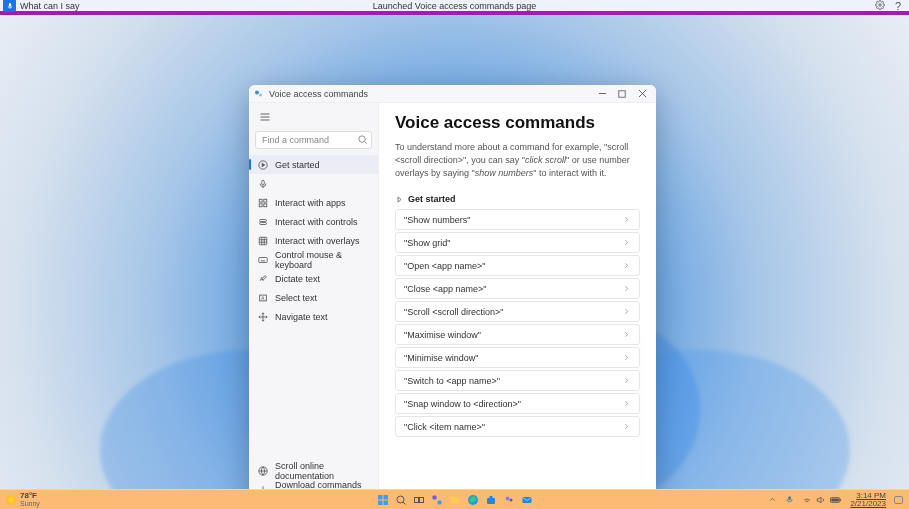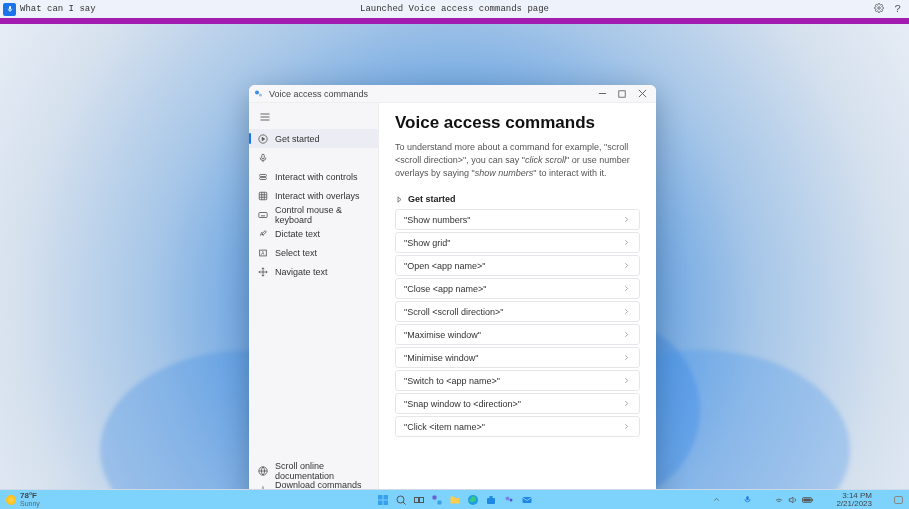--- a/index.html
+++ b/index.html
@@ -11,47 +11,47 @@
   
   .petal { position:absolute; border-radius:50%; background:rgba(30,100,200,0.25); filter:blur(2px);}
   .p1{width:260px;height:260px;left:320px;top:180px;background:rgba(20,70,170,0.45);}
   .p2{width:200px;height:200px;left:250px;top:320px;background:rgba(40,110,210,0.4);}
   .p3{width:180px;height:180px;left:520px;top:320px;background:rgba(50,130,230,0.35);}
   .p4{width:300px;height:200px;left:100px;top:350px;background:rgba(60,140,230,0.3);}
   .p5{width:300px;height:200px;left:550px;top:350px;background:rgba(70,150,235,0.3);}
 
   
   .va-bar {
-    position: absolute; top: 0; left: 0; right: 0; height: 24px;
-    background: #eef3fb; border-bottom: 6px solid #a21caf;
+    position: absolute; top: 0; left: 0; right: 0; height: 15px;
+    background: #eef3fb; border-bottom: 4px solid #a21caf;
     display: flex; align-items: center;
-    font-size: 9px; color: #333; font-family: Liberation Mono, monospace;
+    font-size: 9px; color: #333;
   }
   .va-mic {
     width: 13px; height: 13px; background: #1a73e8; border-radius: 2px;
     margin: 0 4px 0 3px; display:flex; align-items:center; justify-content:center;
   }
   .va-mic svg { width:8px; height:8px; fill:#fff;}
   .va-hint { cursor: default; }
   .va-status { position:absolute; left:50%; transform:translateX(-50%); color:#333; }
   .va-right { margin-left:auto; display:flex; gap:10px; padding-right:8px; }
   .va-right span { cursor:pointer; color:#555; }
 
   
   .taskbar {
     position:absolute; left:0; right:0; bottom:0; height:20px;
-    background:#7dd3fc; border-top:1px solid #cfd8e6;
+    background:#fdba74; border-top:1px solid #cfd8e6;
     display:flex; align-items:center; font-size:8px; color:#444;
   }
   .tb-weather { display:flex; align-items:center; gap:4px; margin-left:6px;}
   .tb-weather .sun{width:10px;height:10px;border-radius:50%;background:radial-gradient(circle,#ffd34d,#ffb300);}
   .tb-weather .txt{line-height:8px;}
   .tb-center { position:absolute; left:50%; transform:translateX(-50%); display:flex; gap:2px; align-items:center;}
   .tb-icon { width:16px; height:16px; border-radius:3px; display:flex; align-items:center; justify-content:center; cursor:pointer;}
-  .tb-right { margin-left:auto; display:flex; align-items:center; gap:22px; margin-right:6px;}
+  .tb-right { margin-left:auto; display:flex; align-items:center; gap:8px; margin-right:6px;text-decoration:underline;}
   .tb-right .sys{display:flex; gap:4px; align-items:center; color:#555;}
   .tb-clock{text-align:right; line-height:8px; cursor:pointer;}
   .notif-ghost{width:9px;height:8px;border:1px solid #888;border-radius:2px;}
 
   
   .window {
     position:absolute; left:249px; top:85px; width:407px; height:420px;
     background:#fff; border-radius:6px; box-shadow:0 8px 30px rgba(0,0,0,0.25);
     display:flex; flex-direction:column; overflow:hidden;
     font-size:10px; color:#222;
@@ -149,37 +149,57 @@
   </div>
   <div class="content">
     <div class="sidebar">
       <div class="hamburger">
         <svg width="12" height="12" viewBox="0 0 24 24" stroke="currentColor" stroke-width="2">
             <line x1="3" y1="6" x2="21" y2="6"></line>
             <line x1="3" y1="12" x2="21" y2="12"></line>
             <line x1="3" y1="18" x2="21" y2="18"></line>
           </svg>
       </div>
+      <div class="search-wrap">
+        <input class="search" placeholder="Find a command" style="">
+        <span class="search-icon">
+          <svg width="11" height="11" viewBox="0 0 24 24" fill="none" stroke="currentColor" stroke-width="2">
+              <circle cx="11" cy="11" r="7"></circle>
+              <line x1="21" y1="21" x2="16.65" y2="16.65"></line>
+            </svg>
+        </span>
+      </div>
 
       <div class="nav-item active">
         <span class="nico">
             <svg width="10" height="10" viewBox="0 0 24 24" fill="none" stroke="currentColor" stroke-width="2">
               <circle cx="12" cy="12" r="10"></circle>
               <polygon points="10,8 16,12 10,16" fill="currentColor"></polygon>
             </svg>
           </span>
         <span>Get started</span>
       </div>
       <div class="nav-item">
         <span class="nico">
             <svg width="10" height="10" viewBox="0 0 24 24" fill="none" stroke="currentColor" stroke-width="2">
               <rect x="9" y="3" width="6" height="11" rx="3"></rect>
               <path d="M5 11a7 7 0 0 0 14 0M12 18v4"></path>
             </svg>
           </span>
+      </div>
+      <div class="nav-item">
+        <span class="nico">
+            <svg width="10" height="10" viewBox="0 0 24 24" fill="none" stroke="currentColor" stroke-width="2">
+              <rect x="3" y="3" width="7" height="7"></rect>
+              <rect x="14" y="3" width="7" height="7"></rect>
+              <rect x="3" y="14" width="7" height="7"></rect>
+              <rect x="14" y="14" width="7" height="7"></rect>
+            </svg>
+          </span>
+        <span>Interact with apps</span>
       </div>
       <div class="nav-item">
         <span class="nico">
             <svg width="10" height="10" viewBox="0 0 24 24" fill="none" stroke="currentColor" stroke-width="2">
               <rect x="4" y="6" width="16" height="5" rx="2"></rect>
               <rect x="4" y="13" width="16" height="5" rx="2"></rect>
             </svg>
           </span>
         <span>Interact with controls</span>
       </div>

